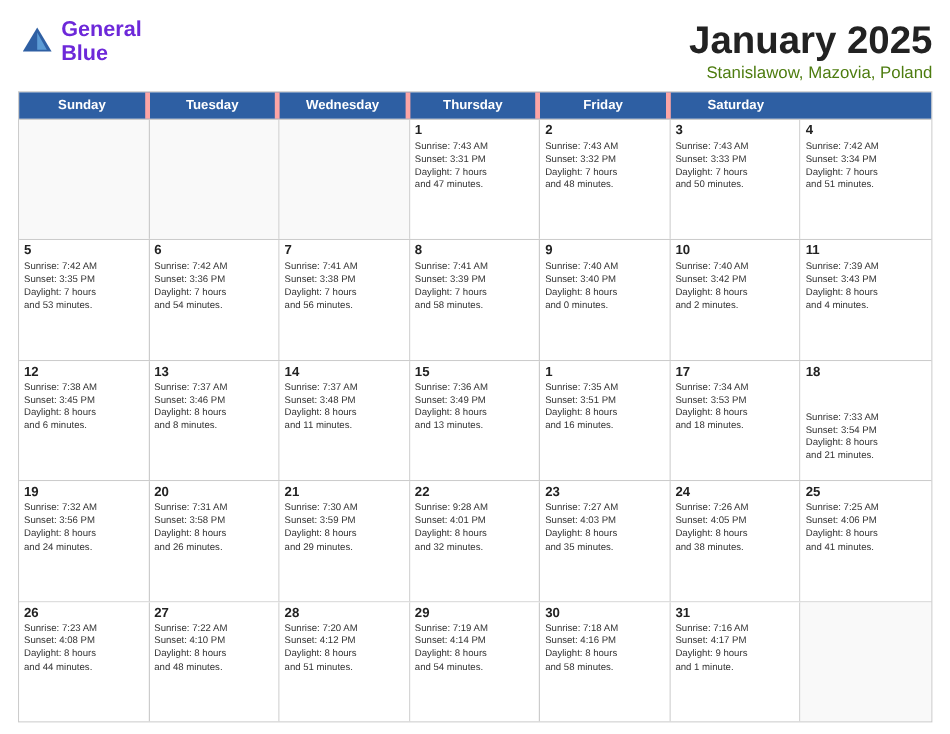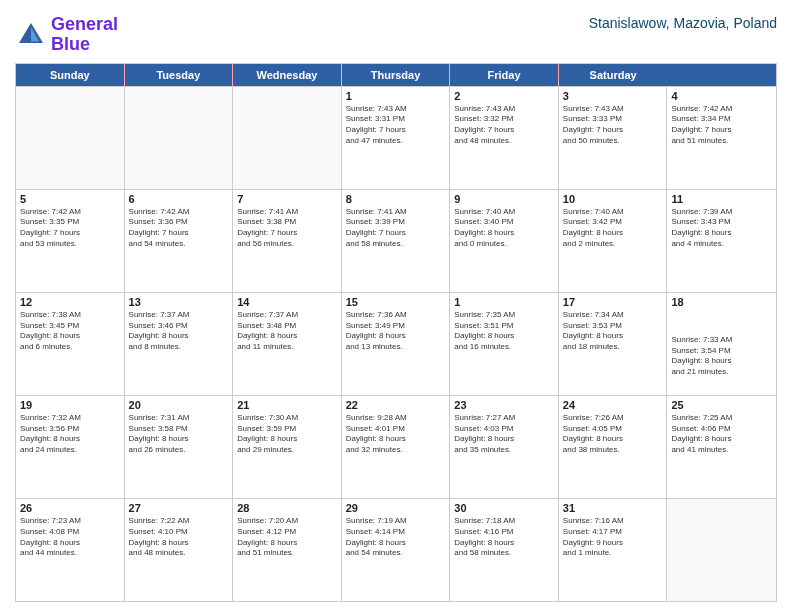--- a/index.html
+++ b/index.html
@@ -41,40 +41,40 @@
     .title-block {
       text-align: right;
     }
     .month-title {
       font-size: 32px;
       font-weight: bold;
       color: #222;
     }
     .location-title {
       font-size: 14px;
-      color: #0c4a6e;
+      color: #4d7c0f;
     }
     .calendar {
       flex: 1;
       display: flex;
       flex-direction: column;
       border: 1px solid #ccc;
     }
     .cal-header-row {
       display: grid;
       grid-template-columns: repeat(7, 1fr);
       background: #2e5fa3;
     }
     .cal-header-cell {
       color: #fff;
       font-size: 11px;
       font-weight: bold;
       padding: 5px 4px;
       text-align: center;
-      border-right: 1px solid #fca5a5;
+      border-right: 4px solid #fca5a5;
     }
     .cal-header-cell:last-child { border-right: none; }
     .cal-body {
       flex: 1;
       display: flex;
       flex-direction: column;
     }
     .cal-row {
       display: grid;
       grid-template-columns: repeat(7, 1fr);
@@ -114,20 +114,21 @@
       <svg class="logo-icon" viewBox="0 0 40 40">
         <polygon points="20,5 35,30 5,30" fill="#2e5fa3"></polygon>
         <polygon points="20,10 30,28 20,28" fill="#5b9bd5"></polygon>
       </svg>
       <div class="logo-text">
         <div>General</div>
         <div>Blue</div>
       </div>
     </div>
     <div class="title-block">
+      <div class="month-title">January 2025</div>
       <div class="location-title">Stanislawow, Mazovia, Poland</div>
     </div>
   </div>
 
   <div class="calendar">
     <div class="cal-header-row">
     <div class="cal-header-cell">Sunday</div>
         <div class="cal-header-cell">Tuesday</div>
         <div class="cal-header-cell">Wednesday</div>
         <div class="cal-header-cell">Thursday</div>

